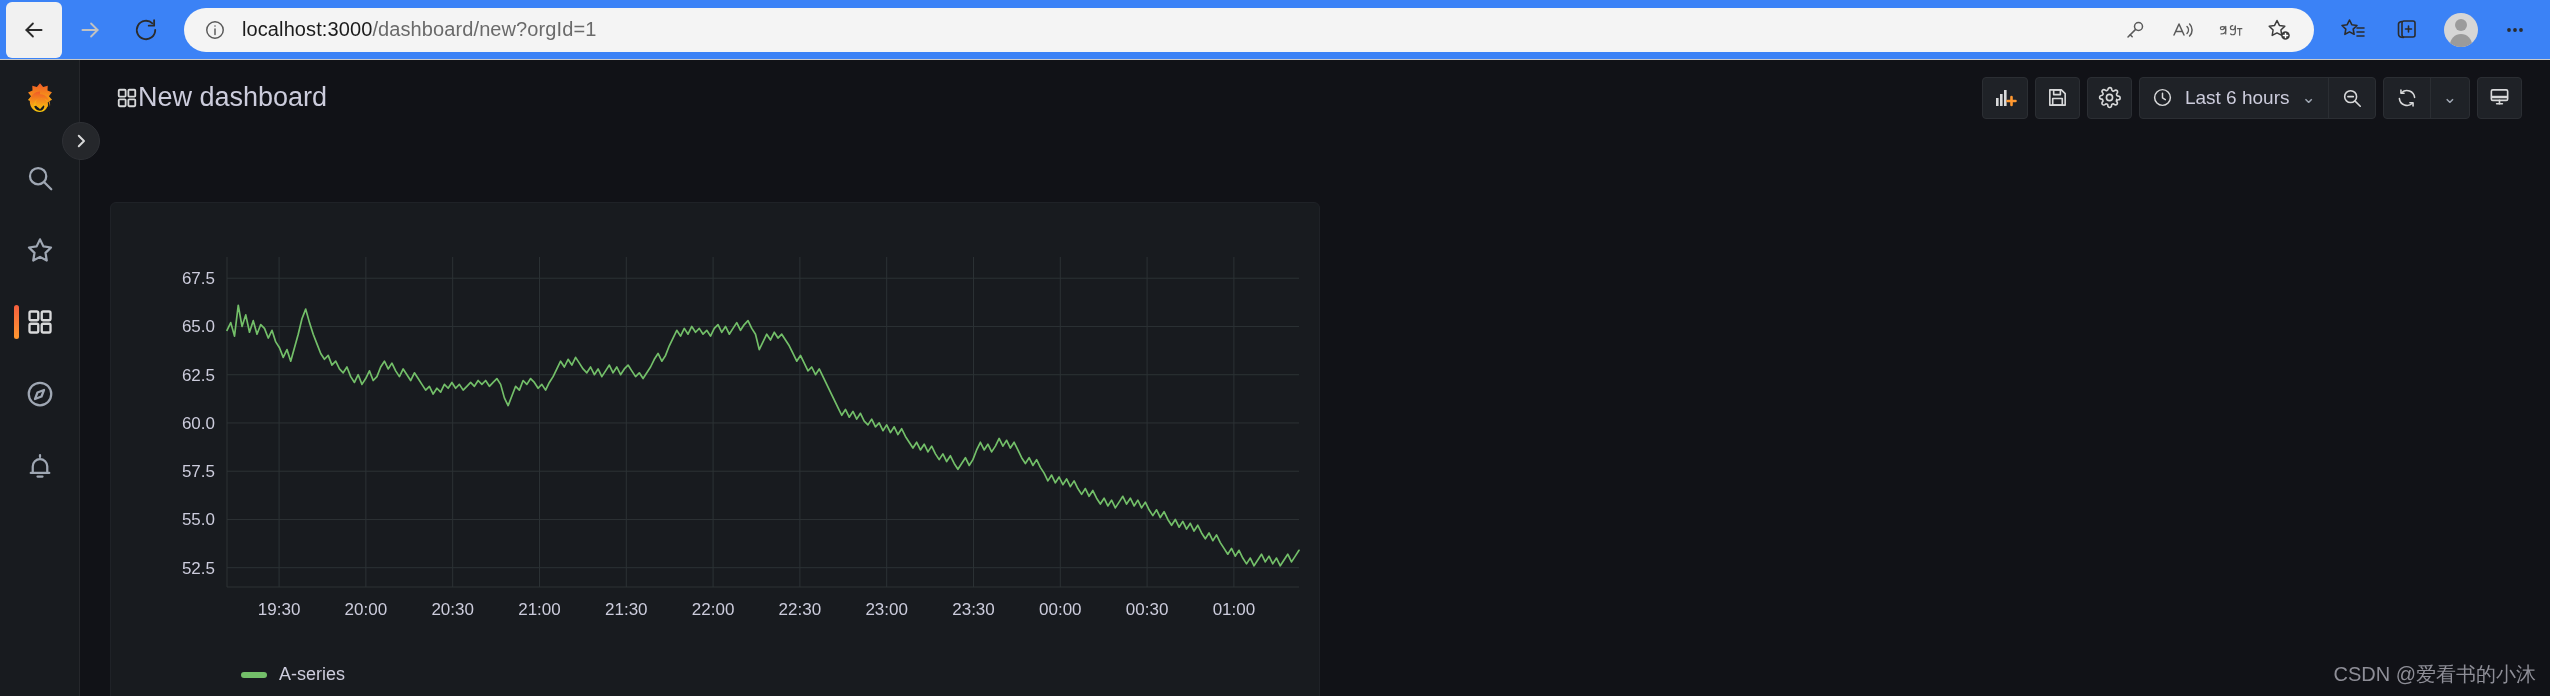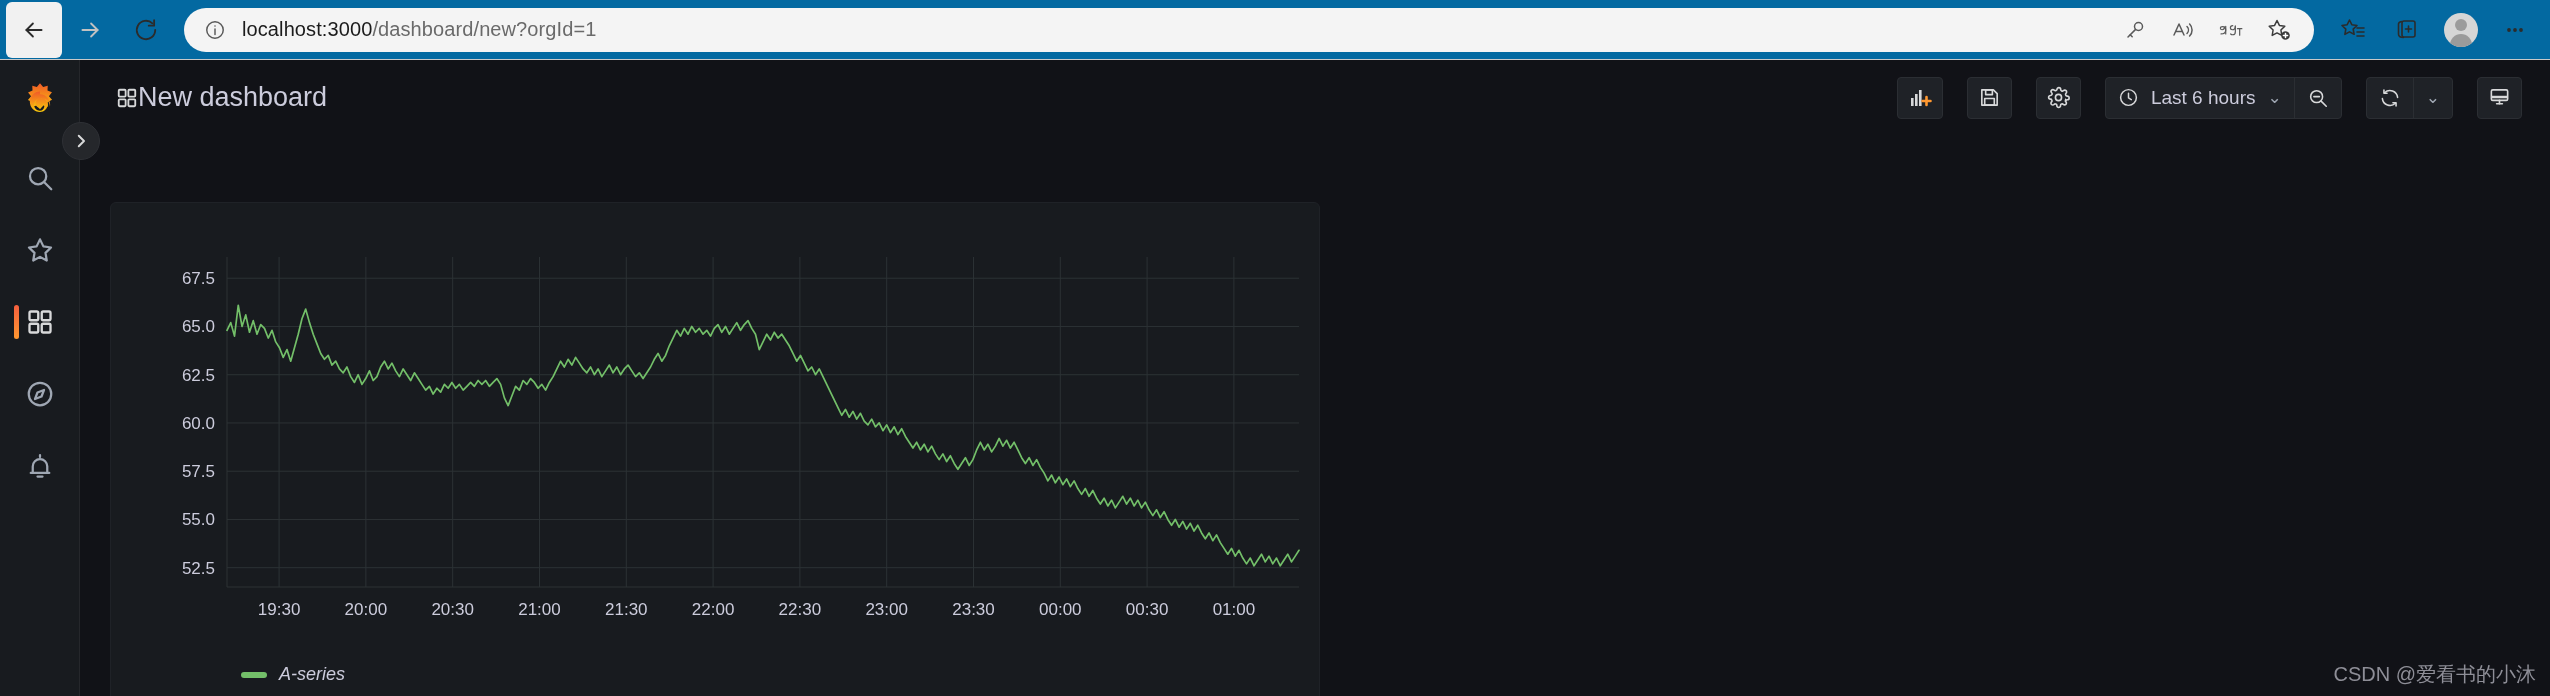--- a/index.html
+++ b/index.html
@@ -7,21 +7,21 @@
     width: 2550px; height: 696px;
     font-family: "Liberation Sans", sans-serif;
     background: #0b0c0e;
     overflow: hidden;
   }
 
   
   #browser-chrome {
     position: absolute; left: 0; top: 0;
     width: 2550px; height: 60px;
-    background: #0369a1;
+    background: #3b82f6;
     border-bottom: 1px solid #c9c9c9;
     display: flex; align-items: center;
   }
   .nav-btn {
     width: 56px; height: 56px;
     display: flex; align-items: center; justify-content: center;
     border-radius: 6px;
     flex: 0 0 auto;
   }
   .nav-btn.first { margin-left: 6px; background: #f1f1f1; }
@@ -118,21 +118,21 @@
   
   #topnav {
     position: absolute; left: 80px; top: 0;
     width: 2470px; height: 75px;
     display: flex; align-items: center;
   }
   #dash-title-wrap { display: flex; align-items: center; margin-left: 36px; }
   #dash-title { font-size: 27px; color: #ccccdc; font-weight: 400; }
   #topnav-actions {
     margin-left: auto; display: flex; align-items: flex-start;
-    gap: 24px; padding-right: 28px;
+    gap: 7px; padding-right: 28px;
   }
   .gf-btn {
     height: 42px; min-width: 42px;
     background: #1f2227; border: 1px solid #2b2e33;
     border-radius: 4px;
     display: flex; align-items: center; justify-content: center;
     padding: 0 10px;
   }
   .gf-group {
     display: flex; align-items: center;
@@ -161,21 +161,21 @@
   .ytick, .xtick { fill: #ccccdc; font-size: 17px; font-family: "Liberation Sans", sans-serif; }
   .ytick { text-anchor: end; }
   .xtick { text-anchor: middle; }
   .gridline { stroke: #2c3235; stroke-width: 1; }
   .axisline { stroke: #2c3235; stroke-width: 1; }
   #legend {
     position: absolute; left: 130px; bottom: 22px;
     display: flex; align-items: center; gap: 12px;
   }
   #legend-swatch { width: 26px; height: 6px; border-radius: 3px; background: #73bf69; }
-  #legend-label { font-size: 18px; color: #ccccdc; font-style: italic; }
+  #legend-label { font-size: 18px; color: #ccccdc; }
 
   
   #watermark {
     position: absolute; right: 14px; bottom: 8px;
     font-size: 20px; color: #8e8e97;
     font-family: Liberation Sans, sans-serif;
   }
 </style>
 </head>
 <body>

